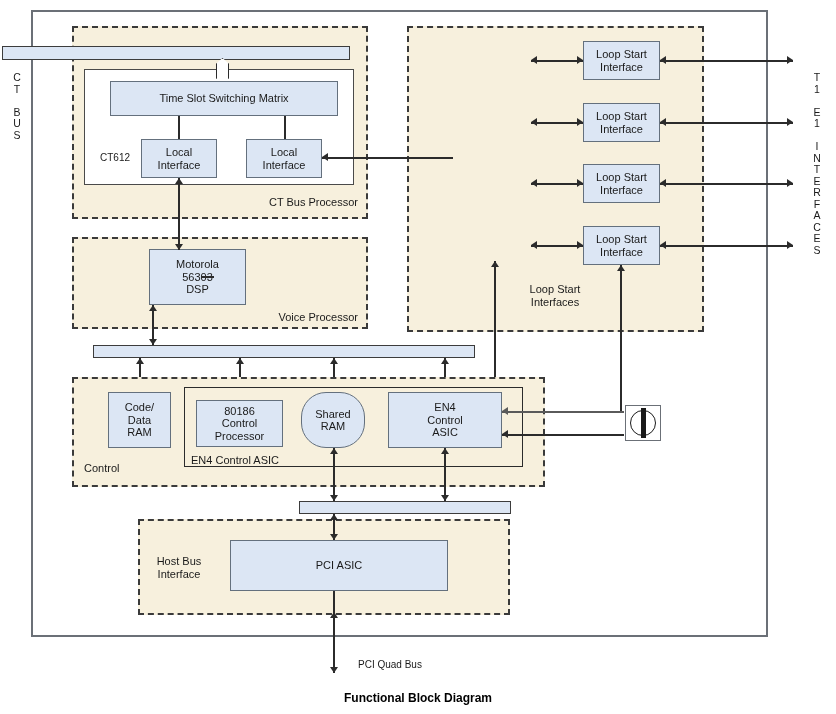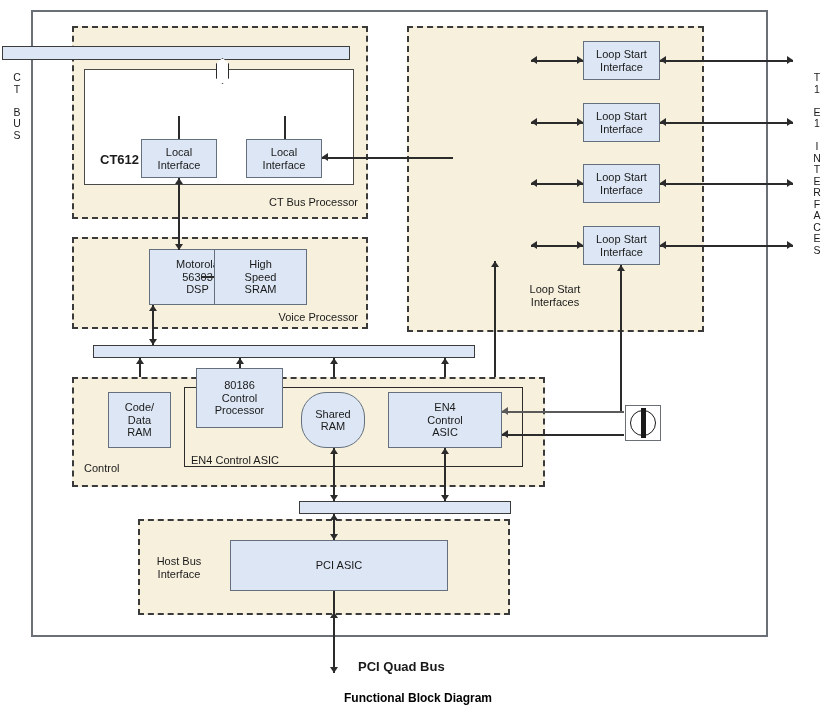--- a/index.html
+++ b/index.html
@@ -128,23 +128,22 @@
     position: absolute;
     font-size: 12px;
     font-weight: bold;
     color: #000000;
     text-align: center;
     width: 100%;
     left: 0;
   }
   .plain-label {
     position: absolute;
-    font-size: 13px;
-    color: #1a1a1a;
-    font-weight: bold;
+    font-size: 10px;
+    color: #1a1a1a;
   }
 </style>
 </head>
 <body>
 
 <div id="stage">
 
   <div class="outer-frame" style="left:31px; top:10px; width:737px; height:627px;"></div>
 
   <div class="vtext" style="left:8px; top:72px; width:18px;">C
@@ -173,39 +172,37 @@
   <div class="group" style="left:72px; top:26px; width:296px; height:193px;"></div>
   <div class="glabel right" style="left:198px; top:196px; width:160px;">CT Bus Processor</div>
 
   <div class="bus" style="left:2px; top:46px; width:348px; height:14px;"></div>
 
   <div class="solidbox" style="left:84px; top:69px; width:270px; height:116px;"></div>
   <div class="plain-label" style="left:100px; top:152px;">CT612</div>
 
   <div class="diamond" style="left:216px; top:58px;"></div>
 
+  <div class="blk" style="left:110px; top:81px; width:228px; height:35px;">Time Slot Switching Matrix</div>
 
   <div class="blk" style="left:141px; top:139px; width:76px; height:39px;">Local
 Interface</div>
 
   <div class="blk" style="left:246px; top:139px; width:76px; height:39px;">Local
 Interface</div>
 
   <div class="ln v" style="left:178px; top:116px; height:23px;"></div>
   <div class="ln v" style="left:284px; top:116px; height:23px;"></div>
 
   <div class="group" style="left:72px; top:237px; width:296px; height:92px;"></div>
   <div class="glabel right" style="left:198px; top:311px; width:160px;">Voice Processor</div>
 
   <div class="blk" style="left:105px; top:249px; width:97px; height:56px;margin-left:44px;">Motorola
 56303
 DSP</div>
-  <div class="blk" style="left:214px; top:249px; width:93px; height:56px;">High
-Speed
-SRAM</div>
   <div class="ln h" style="left:202px; top:276px; width:12px;"></div>
 
   <div class="ln v" style="left:178px; top:178px; height:72px;"></div>
   <div class="ah down" style="left:175px; top:244px;"></div>
   <div class="ah up" style="left:175px; top:178px;"></div>
 
   <div class="group" style="left:407px; top:26px; width:297px; height:306px;"></div>
   <div class="glabel center" style="left:500px; top:283px; width:110px;">Loop Start
 Interfaces</div>
 
@@ -282,21 +279,21 @@
 
   <div class="group" style="left:72px; top:377px; width:473px; height:110px;"></div>
   <div class="glabel" style="left:84px; top:462px; width:120px;">Control</div>
 
   <div class="clearbox" style="left:184px; top:387px; width:339px; height:80px;"></div>
   <div class="glabel" style="left:191px; top:454px; width:160px;">EN4 Control ASIC</div>
 
   <div class="blk" style="left:108px; top:392px; width:63px; height:56px;">Code/
 Data
 RAM</div>
-  <div class="blk" style="left:196px; top:368px; width:87px; height:60px;">80186
+  <div class="blk" style="left:196px; top:400px; width:87px; height:47px;">80186
 Control
 Processor</div>
   <div class="blk" style="left:301px; top:392px; width:64px; height:56px;border-radius:25px;">Shared
 RAM</div>
   <div class="blk" style="left:388px; top:392px; width:114px; height:56px;">EN4
 Control
 ASIC</div>
 
   <div class="ln h gray" style="left:502px; top:411px; width:122px;"></div>
   <div class="ah gray left" style="left:502px; top:407px;"></div>

